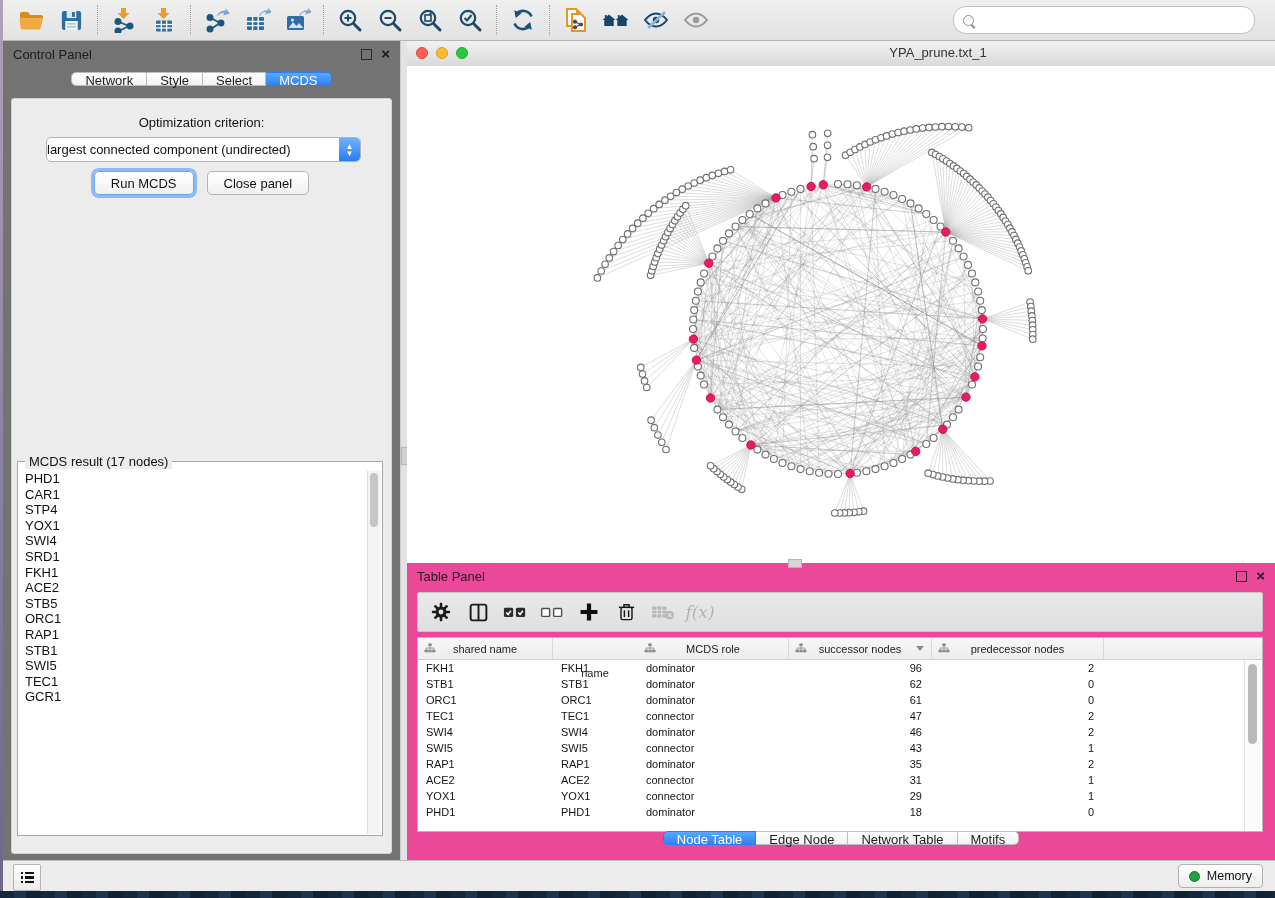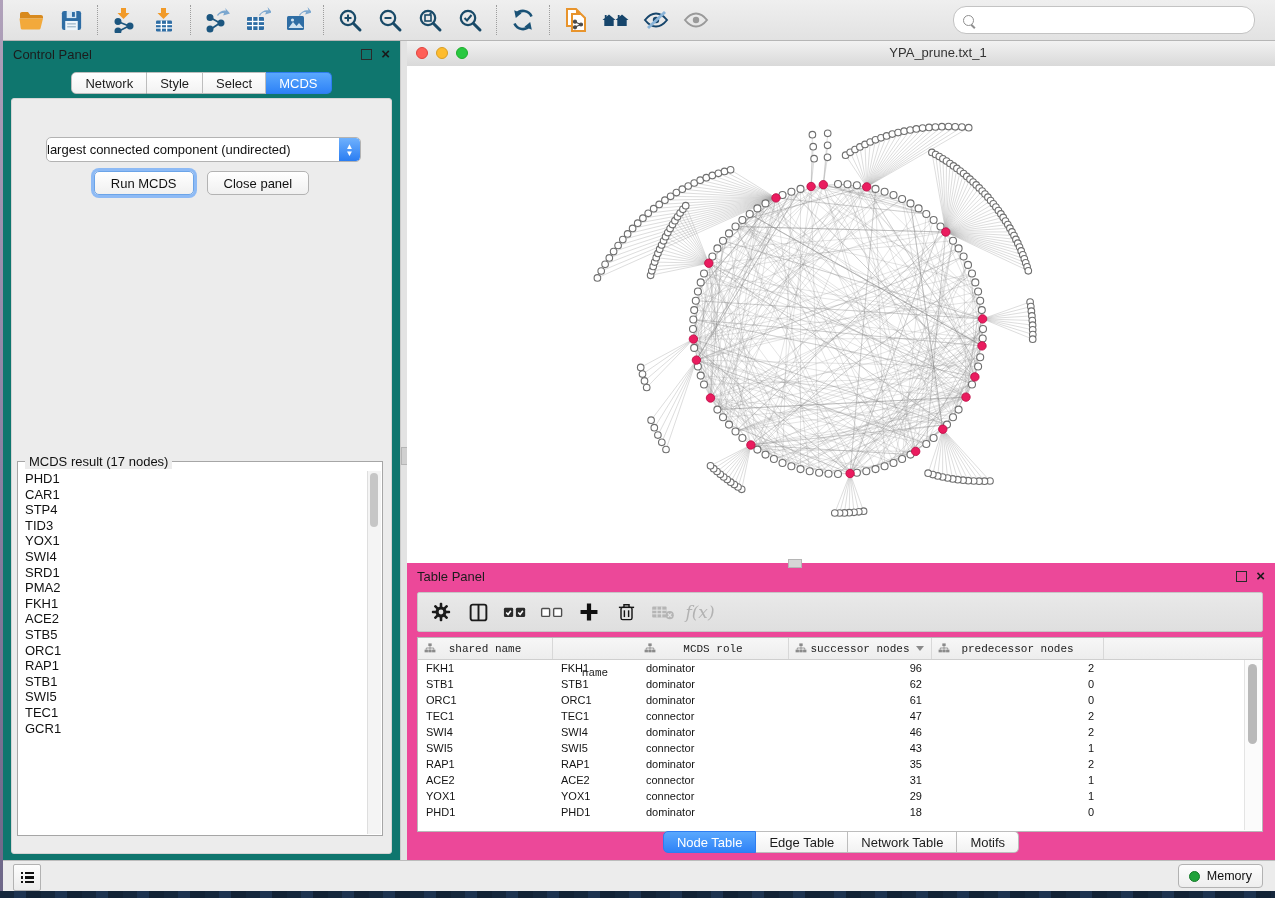--- a/index.html
+++ b/index.html
@@ -18,27 +18,27 @@
               border-radius:13px;display:flex;align-items:center;padding:0 9px;}
   .mag{width:9px;height:9px;border:1.6px solid #8f8f8f;border-radius:50%;position:relative;flex:0 0 auto;}
   .mag:after{content:"";position:absolute;left:8px;top:8px;width:5px;height:1.6px;background:#8f8f8f;transform:rotate(45deg);transform-origin:0 0;}
   .search-input{border:none;outline:none;background:transparent;flex:1;font-size:13px;margin-left:6px;color:#333;font-family:inherit;}
   
   .panel-titlebar{height:26px;display:flex;align-items:center;padding:0 10px;font-size:13px;color:#1c1c1c;}
   .pt-controls{margin-left:auto;display:flex;align-items:center;gap:9px;}
   .float-icon{width:9px;height:9px;border:1.6px solid #2a2a2a;display:inline-block;}
   .close-icon{font-weight:900;font-size:15px;line-height:12px;color:#1a1a1a;}
   .seg{display:flex;}
-  .seg-btn{height:22px;padding:0 13px;font-size:13px;color:#1c1c1c;background:linear-gradient(#ffffff,#f2f2f2);
+  .seg-btn{height:14px;padding:0 13px;font-size:13px;color:#1c1c1c;background:linear-gradient(#ffffff,#f2f2f2);
            border:1px solid #bdbdbd;border-left:none;font-family:inherit;}
   .seg-btn:first-child{border-left:1px solid #bdbdbd;border-radius:5px 0 0 5px;}
   .seg-btn:last-child{border-radius:0 5px 5px 0;}
   .seg-btn.active{background:linear-gradient(#5aa8fd,#2e82f7);color:#fff;border-color:#2e7df0;}
   
-  .control-panel{position:absolute;left:3px;top:41px;width:397px;bottom:38px;background:#0f766e;}
+  .control-panel{position:absolute;left:3px;top:41px;width:397px;bottom:38px;background:#737373;}
   .cp-tabs{position:absolute;top:31px;left:0;right:0;display:flex;justify-content:center;z-index:2;}
   .cp-content{position:absolute;left:8px;right:8px;top:57px;bottom:6px;background:#ececec;border:1px solid #d4d4d4;border-radius:3px;}
   .opt-label{position:absolute;top:16px;left:0;right:0;text-align:center;font-size:13px;color:#111;}
   .criterion-select{position:absolute;top:38px;left:34px;width:313px;height:23px;background:#fff;border:1px solid #b3b3b3;
         border-radius:5px;display:flex;align-items:center;font-size:13px;color:#111;overflow:hidden;}
   .criterion-select .sel-text{flex:1;white-space:nowrap;}
   .stepper{width:21px;align-self:stretch;background:linear-gradient(#6fb1fd,#2a7df2);border-radius:0 4px 4px 0;
            display:flex;flex-direction:column;align-items:center;justify-content:center;color:#fff;}
   .stepper span{font-size:8px;line-height:7px;font-weight:bold;}
   .btn-row{position:absolute;top:72px;left:0;right:0;display:flex;justify-content:center;gap:13px;}
@@ -72,21 +72,21 @@
   .hub-node{fill:#ea1c5f;stroke:#c00e47;stroke-width:.9;}
   
   .table-panel{position:absolute;left:407px;top:563px;width:868px;height:297px;background:#ec4899;}
   .tp-toolbar{position:absolute;left:10px;right:12px;top:29px;height:38px;background:linear-gradient(#e9e9e9,#dfdfdf);
               border:1px solid #c6c6c6;border-radius:2px;display:flex;align-items:center;padding:0 8px;gap:7px;}
   .tp-btn{width:30px;height:30px;border:none;background:transparent;display:flex;align-items:center;justify-content:center;padding:0;}
   .fx{font-family:"DejaVu Serif",serif;font-style:italic;font-size:17px;color:#b2b2b2;}
   .table-wrap{position:absolute;left:10px;right:12px;top:74px;height:193px;background:#fff;border:1px solid #b9b9b9;overflow:hidden;}
   .thead{display:flex;height:21px;background:linear-gradient(#f7f7f7,#ededed);border-bottom:1px solid #cfcfcf;}
   .th{position:relative;border-right:1px solid #d8d8d8;display:flex;align-items:center;justify-content:center;
-      font-size:11px;color:#222;flex:0 0 auto;box-sizing:border-box;font-family:Liberation Mono, monospace;}
+      font-size:11px;color:#222;flex:0 0 auto;box-sizing:border-box;}
   .th .col-icon{position:absolute;left:6px;top:5px;}
   .th-label{padding:0 14px;}
   .sort-chev{position:absolute;right:7px;top:8px;width:0;height:0;border-left:4px solid transparent;border-right:4px solid transparent;border-top:5px solid #8a8a8a;}
   .th-filler{flex:1;border-right:none;}
   .tr{display:flex;height:16px;line-height:16px;}
   .td{font-size:11px;color:#141414;padding-left:8px;box-sizing:border-box;flex:0 0 auto;white-space:nowrap;overflow:hidden;}
   .td.num{text-align:right;padding-left:0;padding-right:10px;}
   .tb-scroll{position:absolute;top:22px;right:1px;bottom:1px;width:16px;background:#fbfbfb;border-left:1px solid #e4e4e4;}
   .tb-thumb{position:absolute;left:3px;top:4px;width:9px;height:80px;background:#b9b9b9;border-radius:5px;}
   .bottom-tabs{position:absolute;left:0;right:0;top:268px;display:flex;justify-content:center;}
@@ -274,42 +274,41 @@
         <span class="close-icon">×</span>
       </span>
     </div>
     <div class="seg cp-tabs" id="cp-tabs">
         <button class="seg-btn">Network</button>
         <button class="seg-btn">Style</button>
         <button class="seg-btn">Select</button>
         <button class="seg-btn active">MCDS</button>
       </div>
     <div class="cp-content">
+      <div class="opt-label">Optimization criterion:</div>
       <div class="criterion-select">
         <span class="sel-text">largest connected component (undirected)</span>
         <span class="stepper">
             <span>▲</span>
             <span>▼</span>
           </span>
       </div>
       <div class="btn-row">
         <button class="cp-btn focused">Run MCDS</button>
         <button class="cp-btn">Close panel</button>
       </div>
       <div class="result-box">
         <span class="result-legend">MCDS result (17 nodes)</span>
         <div class="mcds-list" id="mcds-list">
             <div class="mcds-item">PHD1</div>
             <div class="mcds-item">CAR1</div>
             <div class="mcds-item">STP4</div>
-            <div class="mcds-item">TID3</div>
             <div class="mcds-item">YOX1</div>
             <div class="mcds-item">SWI4</div>
             <div class="mcds-item">SRD1</div>
-            <div class="mcds-item">PMA2</div>
             <div class="mcds-item">FKH1</div>
             <div class="mcds-item">ACE2</div>
             <div class="mcds-item">STB5</div>
             <div class="mcds-item">ORC1</div>
             <div class="mcds-item">RAP1</div>
             <div class="mcds-item">STB1</div>
             <div class="mcds-item">SWI5</div>
             <div class="mcds-item">TEC1</div>
             <div class="mcds-item">GCR1</div>
           </div>
@@ -1342,21 +1341,21 @@
             <div class="td num" style="width: 143px;">18</div>
             <div class="td num" style="width: 172px;">0</div>
           </div>
         </div>
       <div class="tb-scroll">
           <div class="tb-thumb"></div>
         </div>
     </div>
     <div class="seg bottom-tabs" id="bottom-tabs">
         <button class="seg-btn active">Node Table</button>
-        <button class="seg-btn">Edge Table</button>
+        <button class="seg-btn">Edge Node</button>
         <button class="seg-btn">Network Table</button>
         <button class="seg-btn">Motifs</button>
       </div>
   </div>
 
   <div class="status-bar">
     <div class="list-btn">
       <span class="list-glyph">
           <i></i>
           <i></i>

